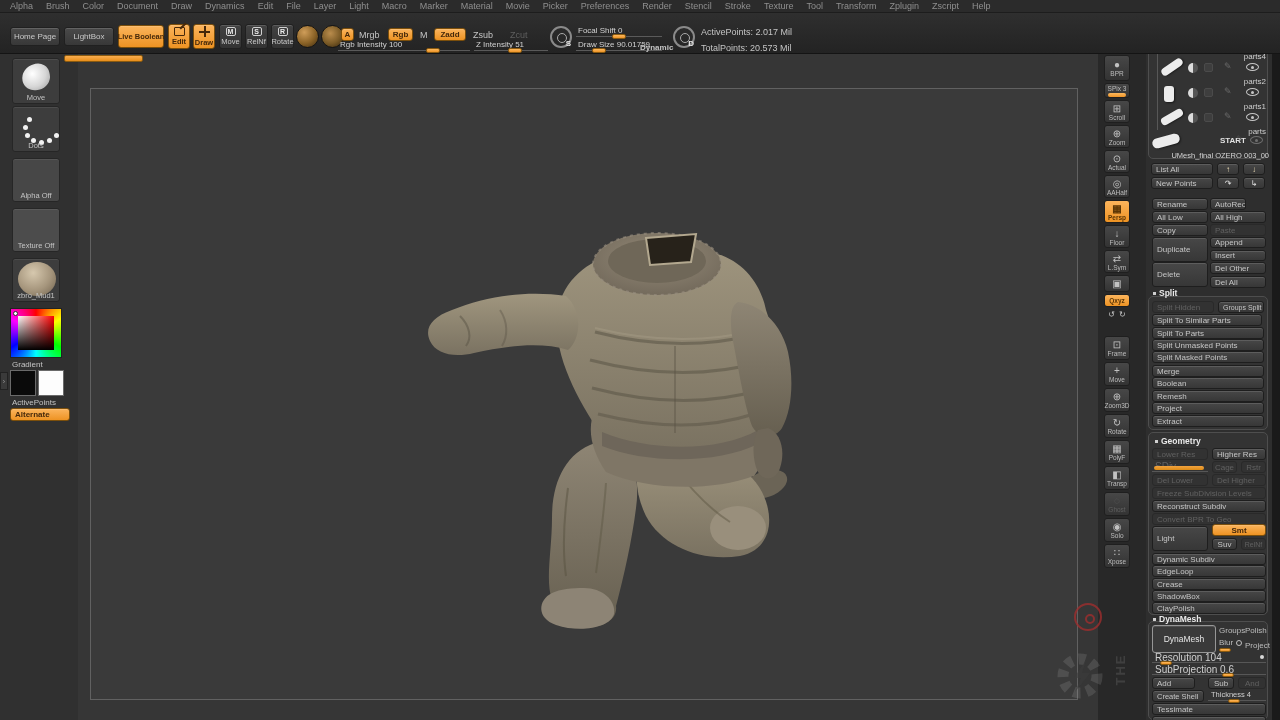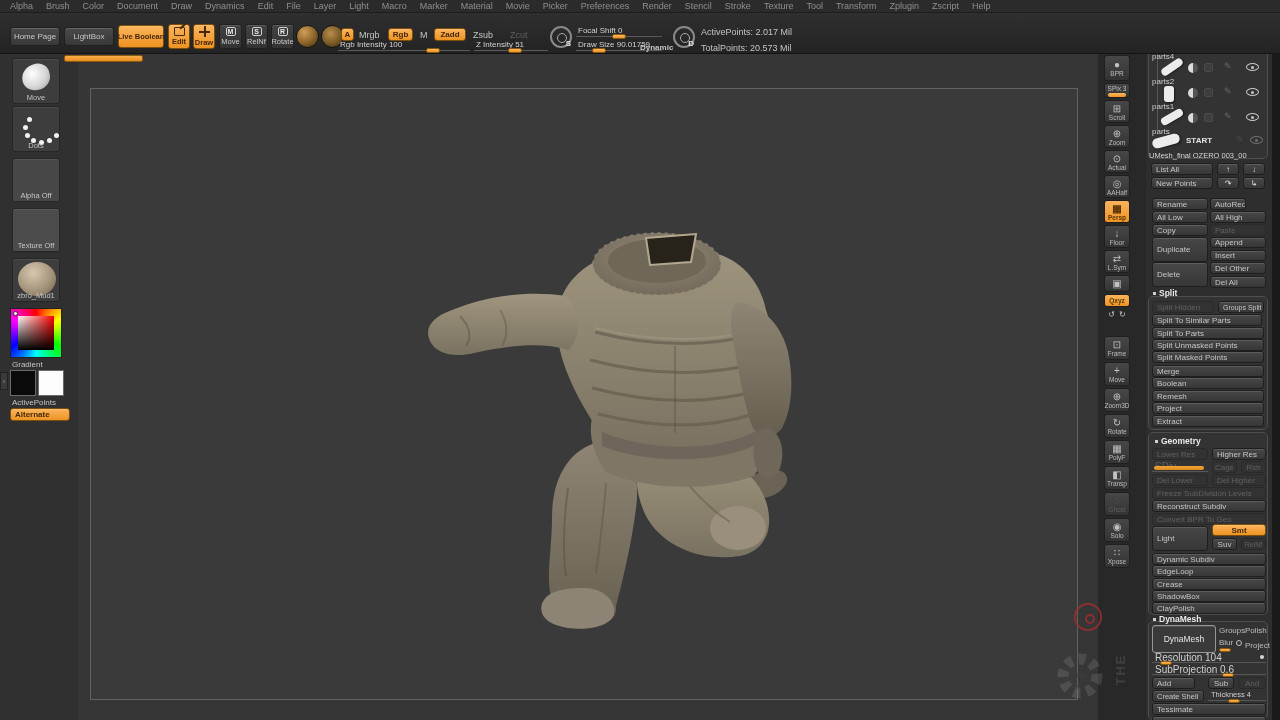--- a/index.html
+++ b/index.html
@@ -52,21 +52,21 @@
 
 .panelbg{position:absolute;left:1146px;top:0;width:126px;height:720px;background:#2e2e2e;z-index:2}
 .gbox{position:absolute;border:1px solid #4e4e4e;border-radius:5px;background:#333;z-index:3}
 .pb{position:absolute;height:12px;background:linear-gradient(#474747,#373737);border:1px solid #1e1e1e;border-radius:3px;box-shadow:inset 0 1px 0 rgba(255,255,255,.12);color:#c6c6c6;font-size:8px;display:flex;align-items:center;padding-left:4px;white-space:nowrap;overflow:hidden;z-index:4}
 .pb.c{justify-content:center;padding-left:0}
 .pb.dis{color:#616161;background:#323232;box-shadow:none;border-color:#292929}
 .pb.or{background:linear-gradient(#fbb45c,#ee9323);color:#45280a;border-color:#7c4f0b;font-weight:bold}
 .pb.tall{height:25px}
 .hdr{position:absolute;font-size:8.5px;font-weight:bold;color:#eaeaea;z-index:4;display:flex;align-items:center;gap:3px}
 .hdr::before{content:"";width:3px;height:3px;background:#cfcfcf;display:inline-block}
-.rowlbl{position:absolute;left:1152px;width:114px;text-align:left;font-size:8px;color:#cfcfcf;z-index:4}
+.rowlbl{position:absolute;left:1152px;width:114px;text-align:right;font-size:8px;color:#cfcfcf;z-index:4}
 .thumb{position:absolute;background:#ececec;border-radius:5px;box-shadow:1px 1px 2px rgba(0,0,0,.5);z-index:4}
 .moon{position:absolute;width:10px;height:10px;border-radius:50%;background:linear-gradient(90deg,#dcdcdc 50%,#555 50%);z-index:4}
 .dimsq{position:absolute;width:9px;height:9px;background:#3e3e3e;border:1px solid #4b4b4b;border-radius:2px;z-index:4}
 .pen{position:absolute;font-size:9px;color:#6a6a6a;z-index:4}
 .eye{position:absolute;width:13px;height:8px;border:1px solid #c6c6c6;border-radius:50%;z-index:4}
 .eye::after{content:"";position:absolute;left:4px;top:2px;width:3px;height:3px;border-radius:50%;background:#c6c6c6}
 .pslider{position:absolute;border-bottom:1px solid #575757;z-index:4}
 .pslider .slab{position:absolute;left:3px;top:0;font-size:10px;color:#cfcfcf;white-space:nowrap}
 .pslider .handle{width:12px;height:4px}
 .pslider.dis .slab{color:#616161}

